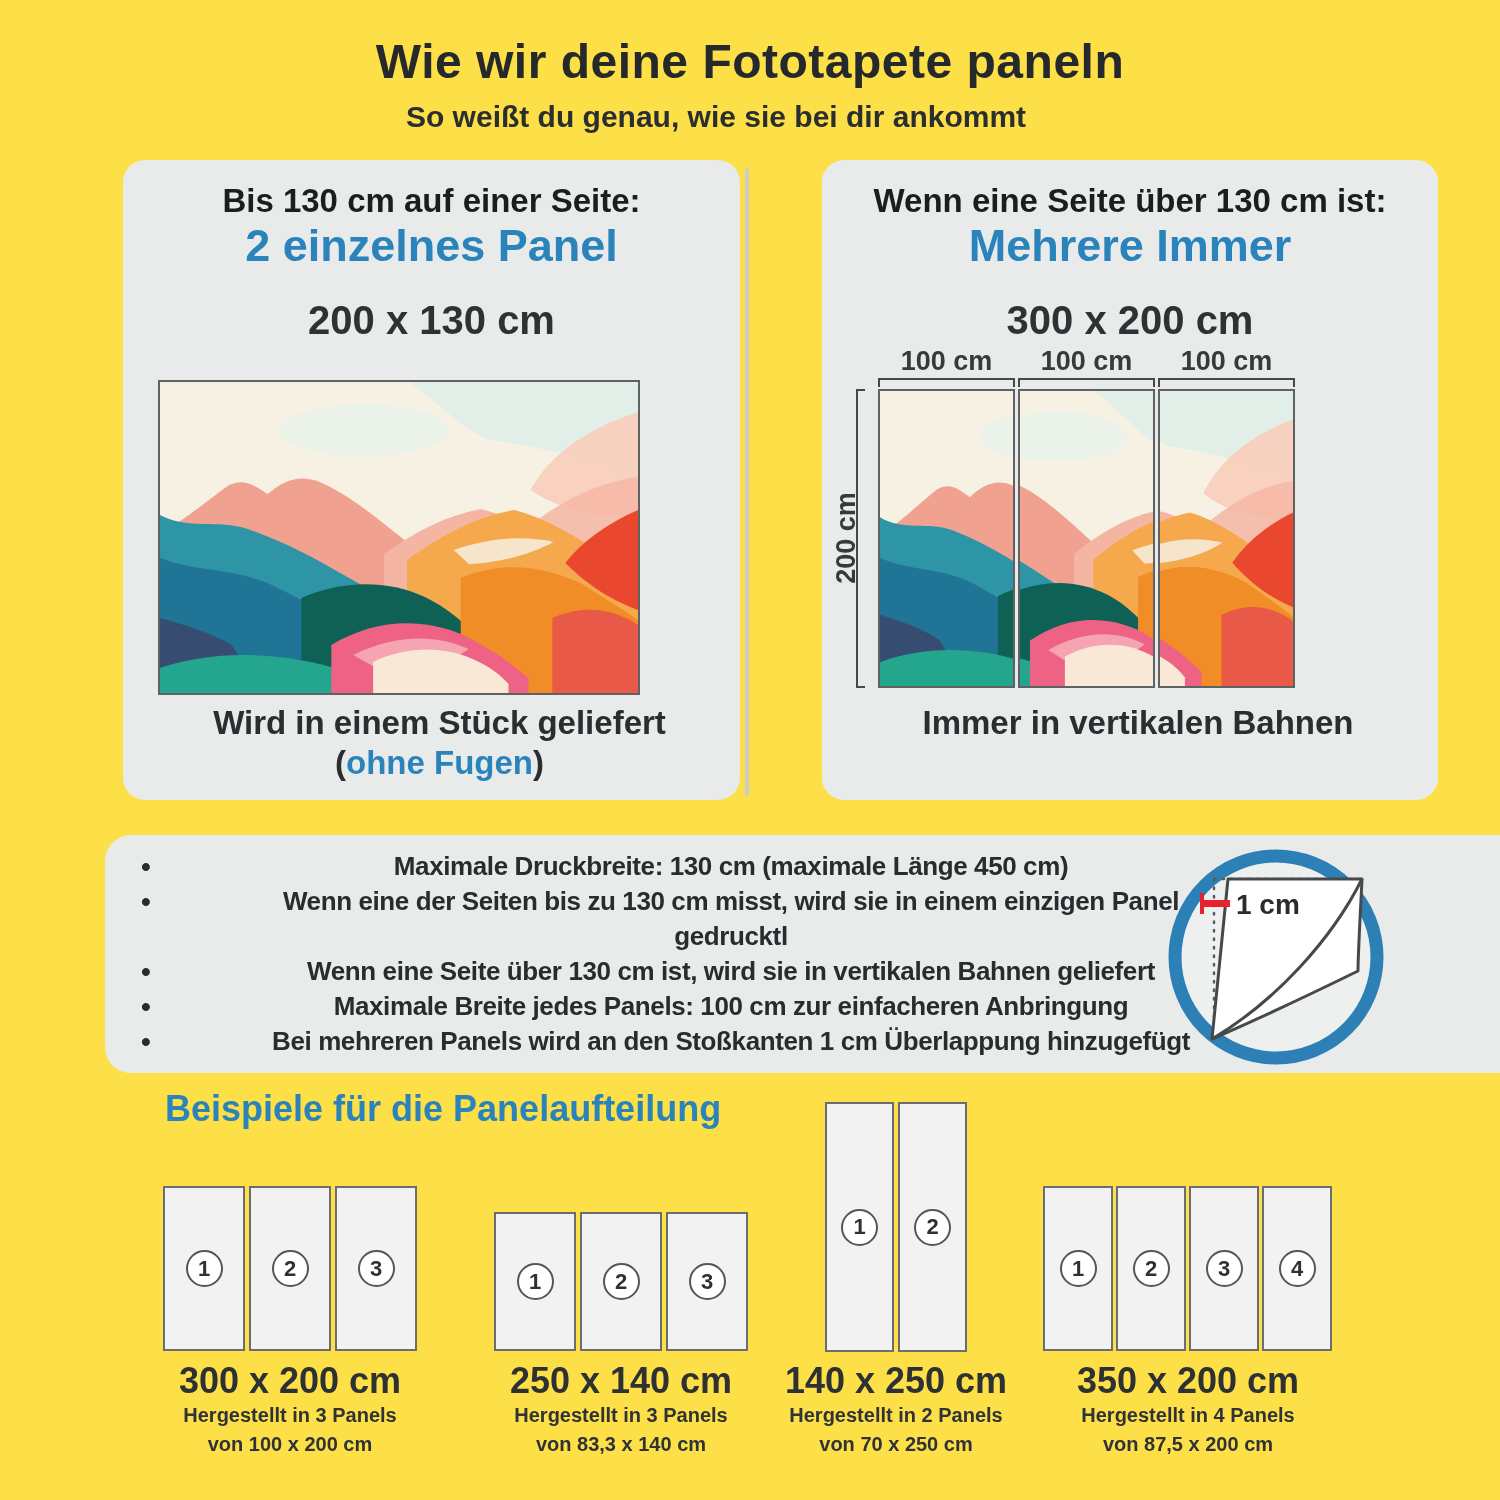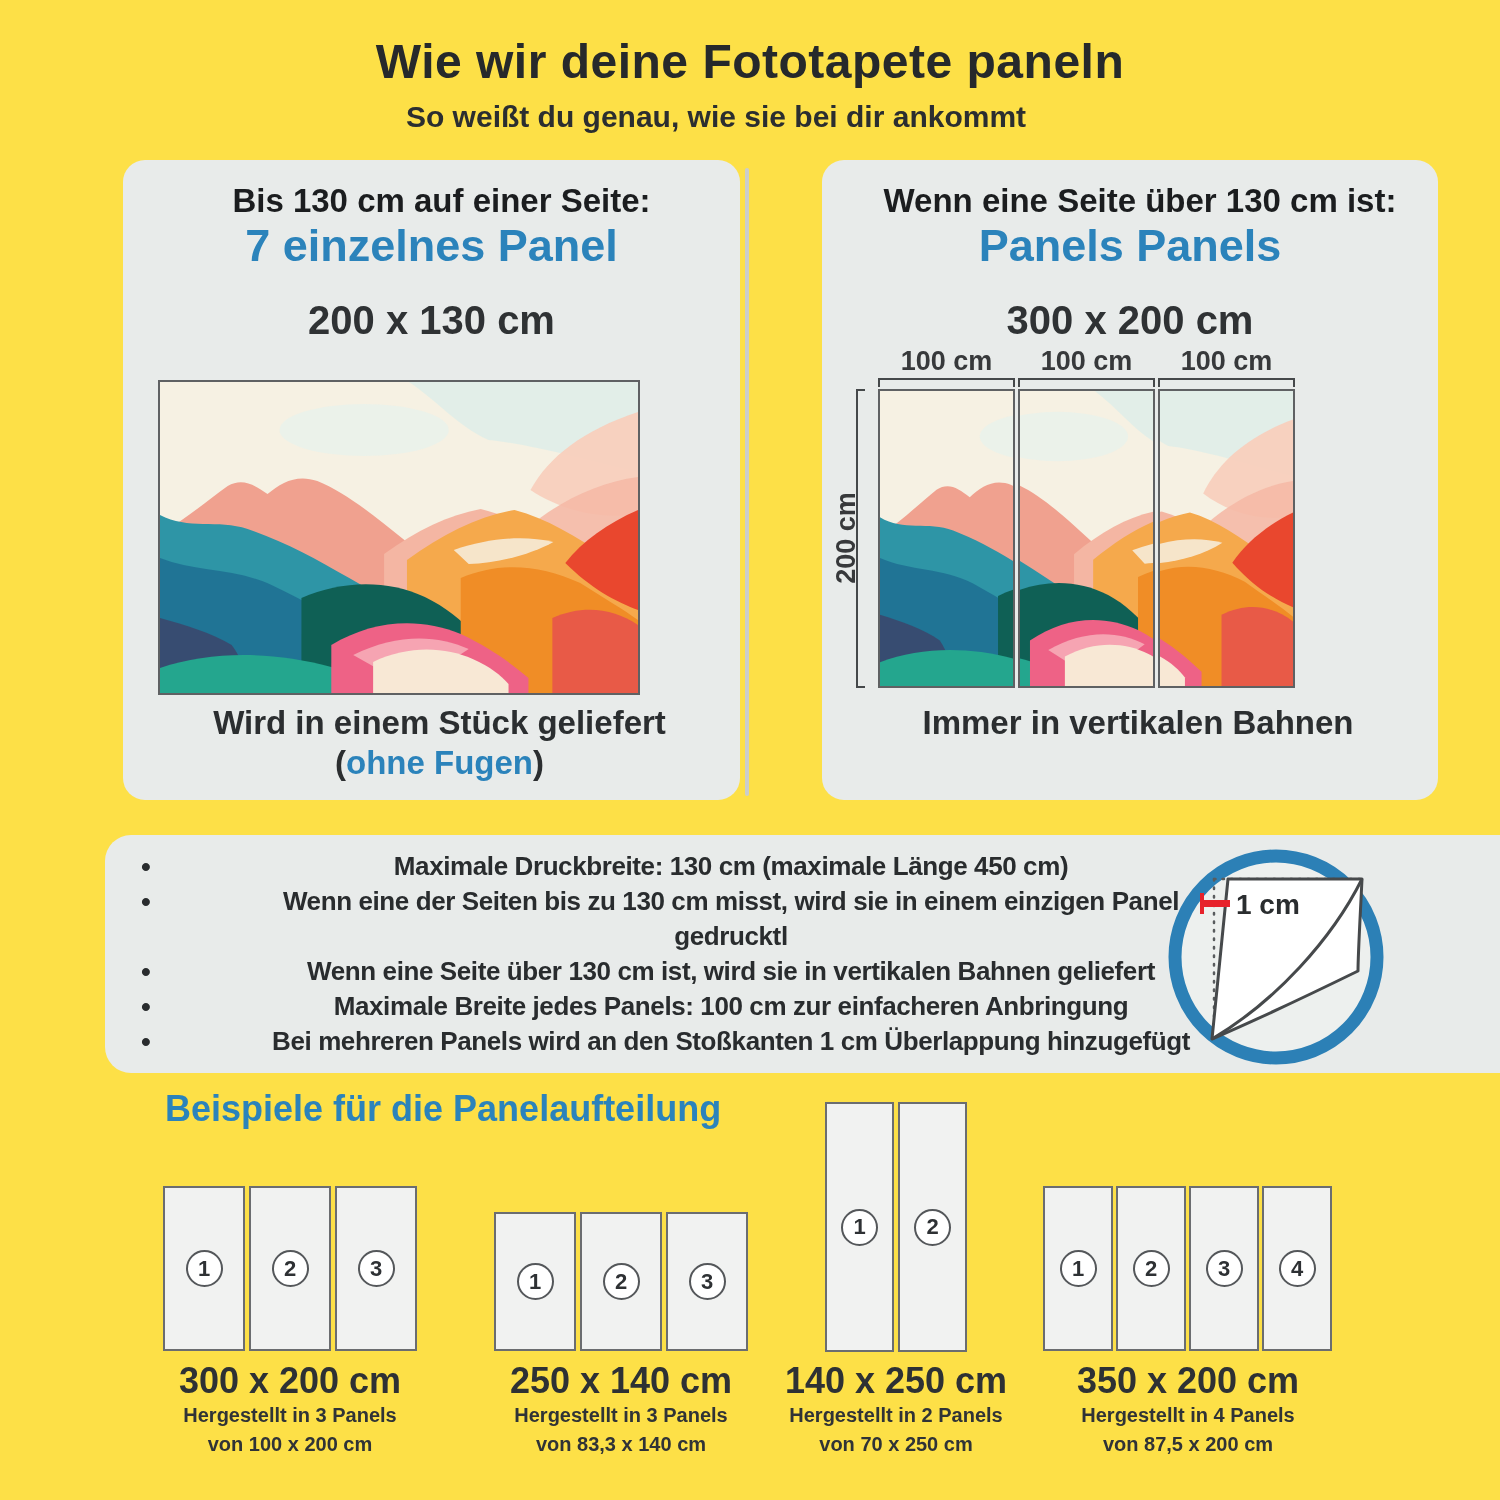--- a/index.html
+++ b/index.html
@@ -11,21 +11,21 @@
   }
   
   .page-title{left:0;top:34px;width:1500px;text-align:center;
     font-size:48px;font-weight:800;color:var(--dark);letter-spacing:.5px;}
   .page-subtitle{left:0;top:100px;width:1432px;text-align:center;
     font-size:30px;font-weight:700;color:var(--body);}
   
   .card{background:var(--cardbg);border-radius:22px;width:617px;height:640px;top:160px;}
   .card-left{left:123px;}
   .card-right{left:822px;width:616px;}
-  .card-cond{left:10px;top:22px;width:100%;text-align:center;
+  .card-cond{left:0;top:22px;width:100%;text-align:center;
     font-size:33px;font-weight:800;color:#1b1d1f;}
   .card-result{left:0;top:60px;width:100%;text-align:center;
     font-size:45px;font-weight:800;color:var(--blue);}
   .card-size{left:0;top:138px;width:100%;text-align:center;
     font-size:40px;font-weight:800;color:#2f3234;}
   .art-frame{left:35px;top:220px;width:478px;height:311px;border:2px solid #5f6163;
     line-height:0;box-sizing:content-box;background:#f6f1e3;}
   .card-note{left:8px;width:100%;text-align:center;font-size:33px;font-weight:700;color:var(--body);}
   .note1{top:544px;} .note2{top:584px;}
   .fugen{color:var(--blue);font-weight:800;}
@@ -98,36 +98,36 @@
   </defs>
 </svg>
 
 <div class="canvas">
 
   <div class="abs page-title">Wie wir deine Fototapete paneln</div>
   <div class="abs page-subtitle">So weißt du genau, wie sie bei dir ankommt</div>
 
   <div class="abs card card-left">
     <div class="abs card-cond">Bis 130 cm auf einer Seite:</div>
-    <div class="abs card-result">7 einzelnes Panel</div>
+    <div class="abs card-result">2 einzelnes Panel</div>
     <div class="abs card-size">200 x 130 cm</div>
     <div class="abs art-frame">
       <svg viewBox="0 0 480 311" width="478" height="311" preserveAspectRatio="none">
           <use href="#wc-art"></use>
         </svg>
     </div>
     <div class="abs card-note note1">Wird in einem Stück geliefert</div>
     <div class="abs card-note note2"><span>(</span><span class="fugen">ohne Fugen</span><span>)</span></div>
   </div>
 
   <div class="abs divider"></div>
 
   <div class="abs card card-right">
     <div class="abs card-cond">Wenn eine Seite über 130 cm ist:</div>
-    <div class="abs card-result">Panels Panels</div>
+    <div class="abs card-result">Mehrere Immer</div>
     <div class="abs card-size">300 x 200 cm</div>
 
     <div class="abs wlabel wl1">100 cm</div>
     <div class="abs wlabel wl2">100 cm</div>
     <div class="abs wlabel wl3">100 cm</div>
     <div class="abs hbracket s1"></div>
     <div class="abs hbracket s2"></div>
     <div class="abs hbracket s3"></div>
     <div class="abs vbracket"></div>
     <div class="abs hlabel">200 cm</div>

